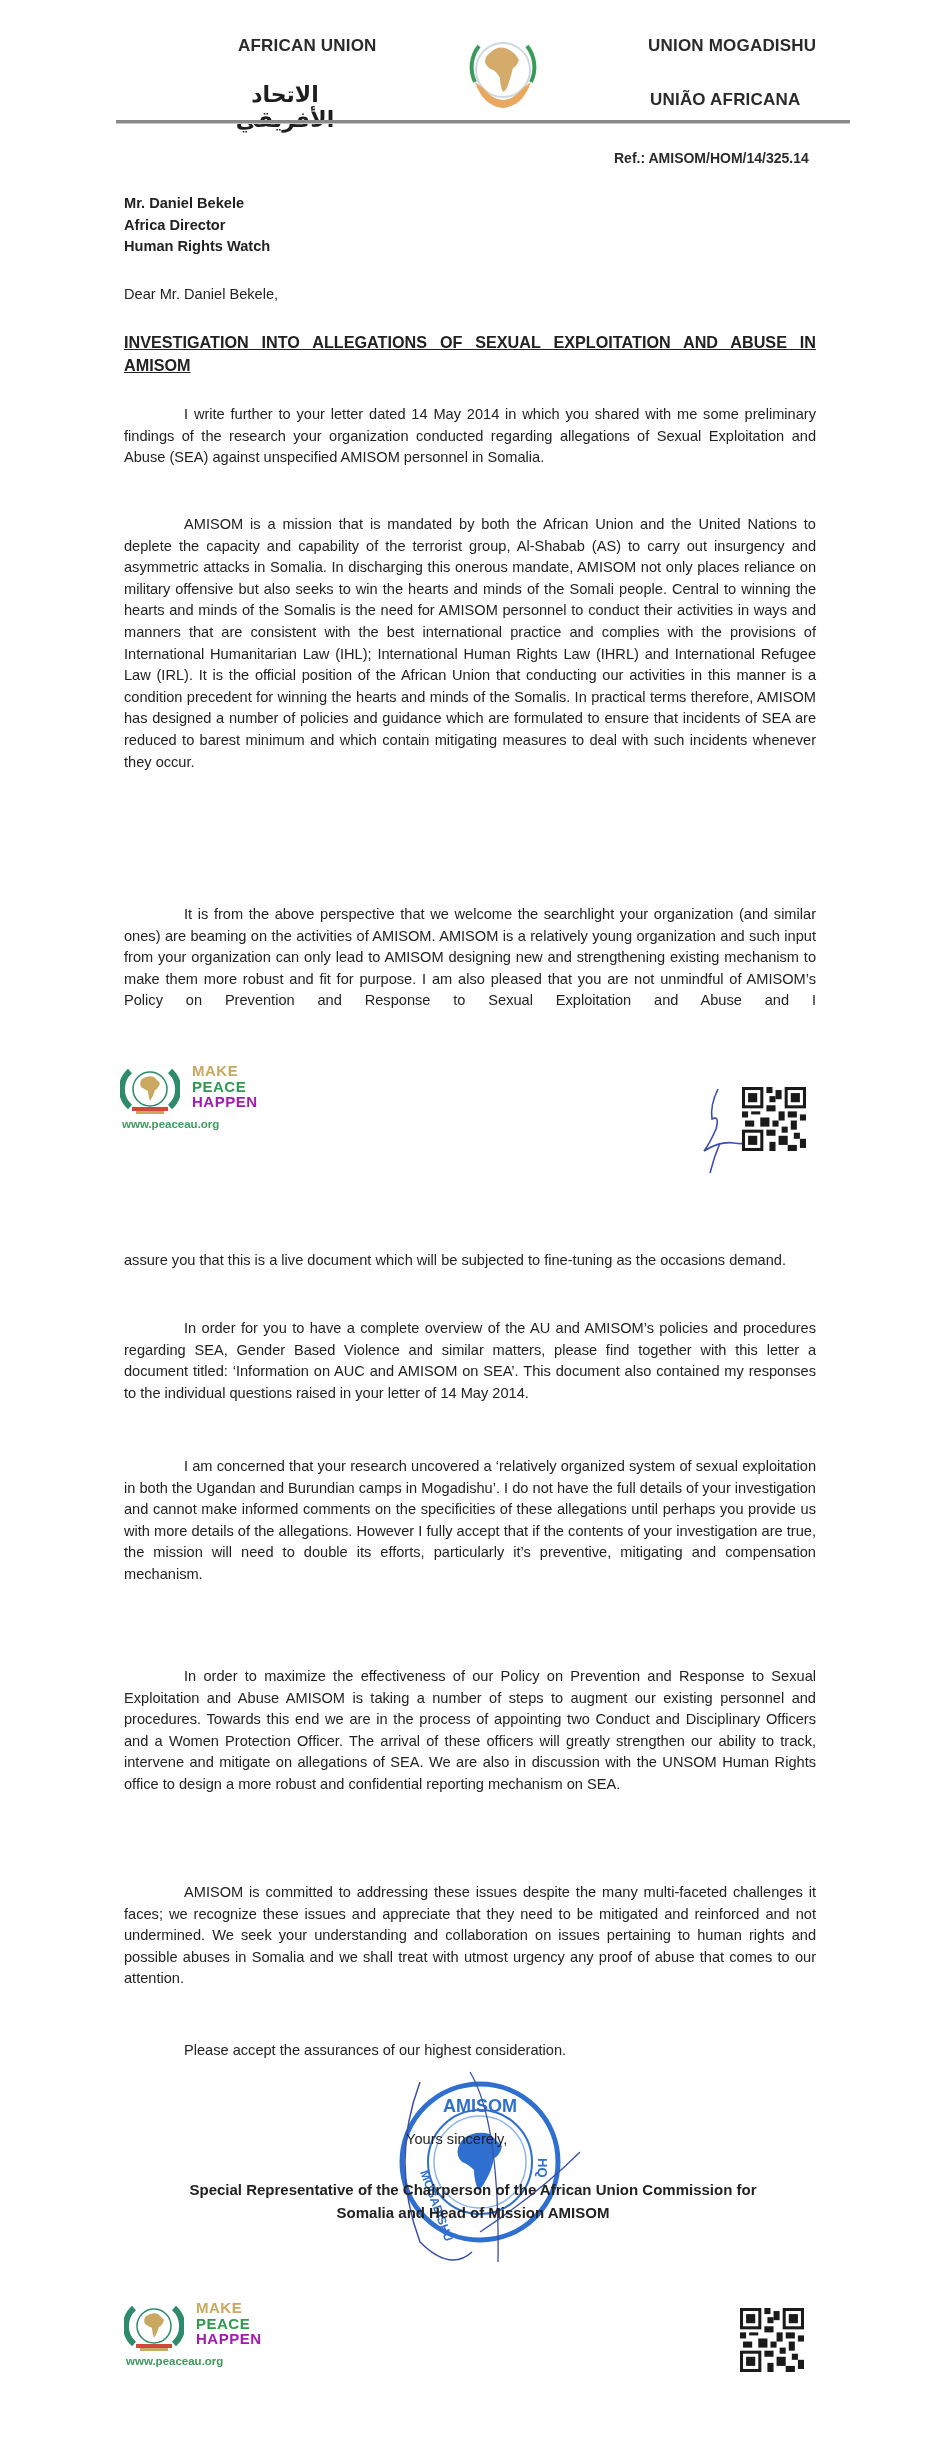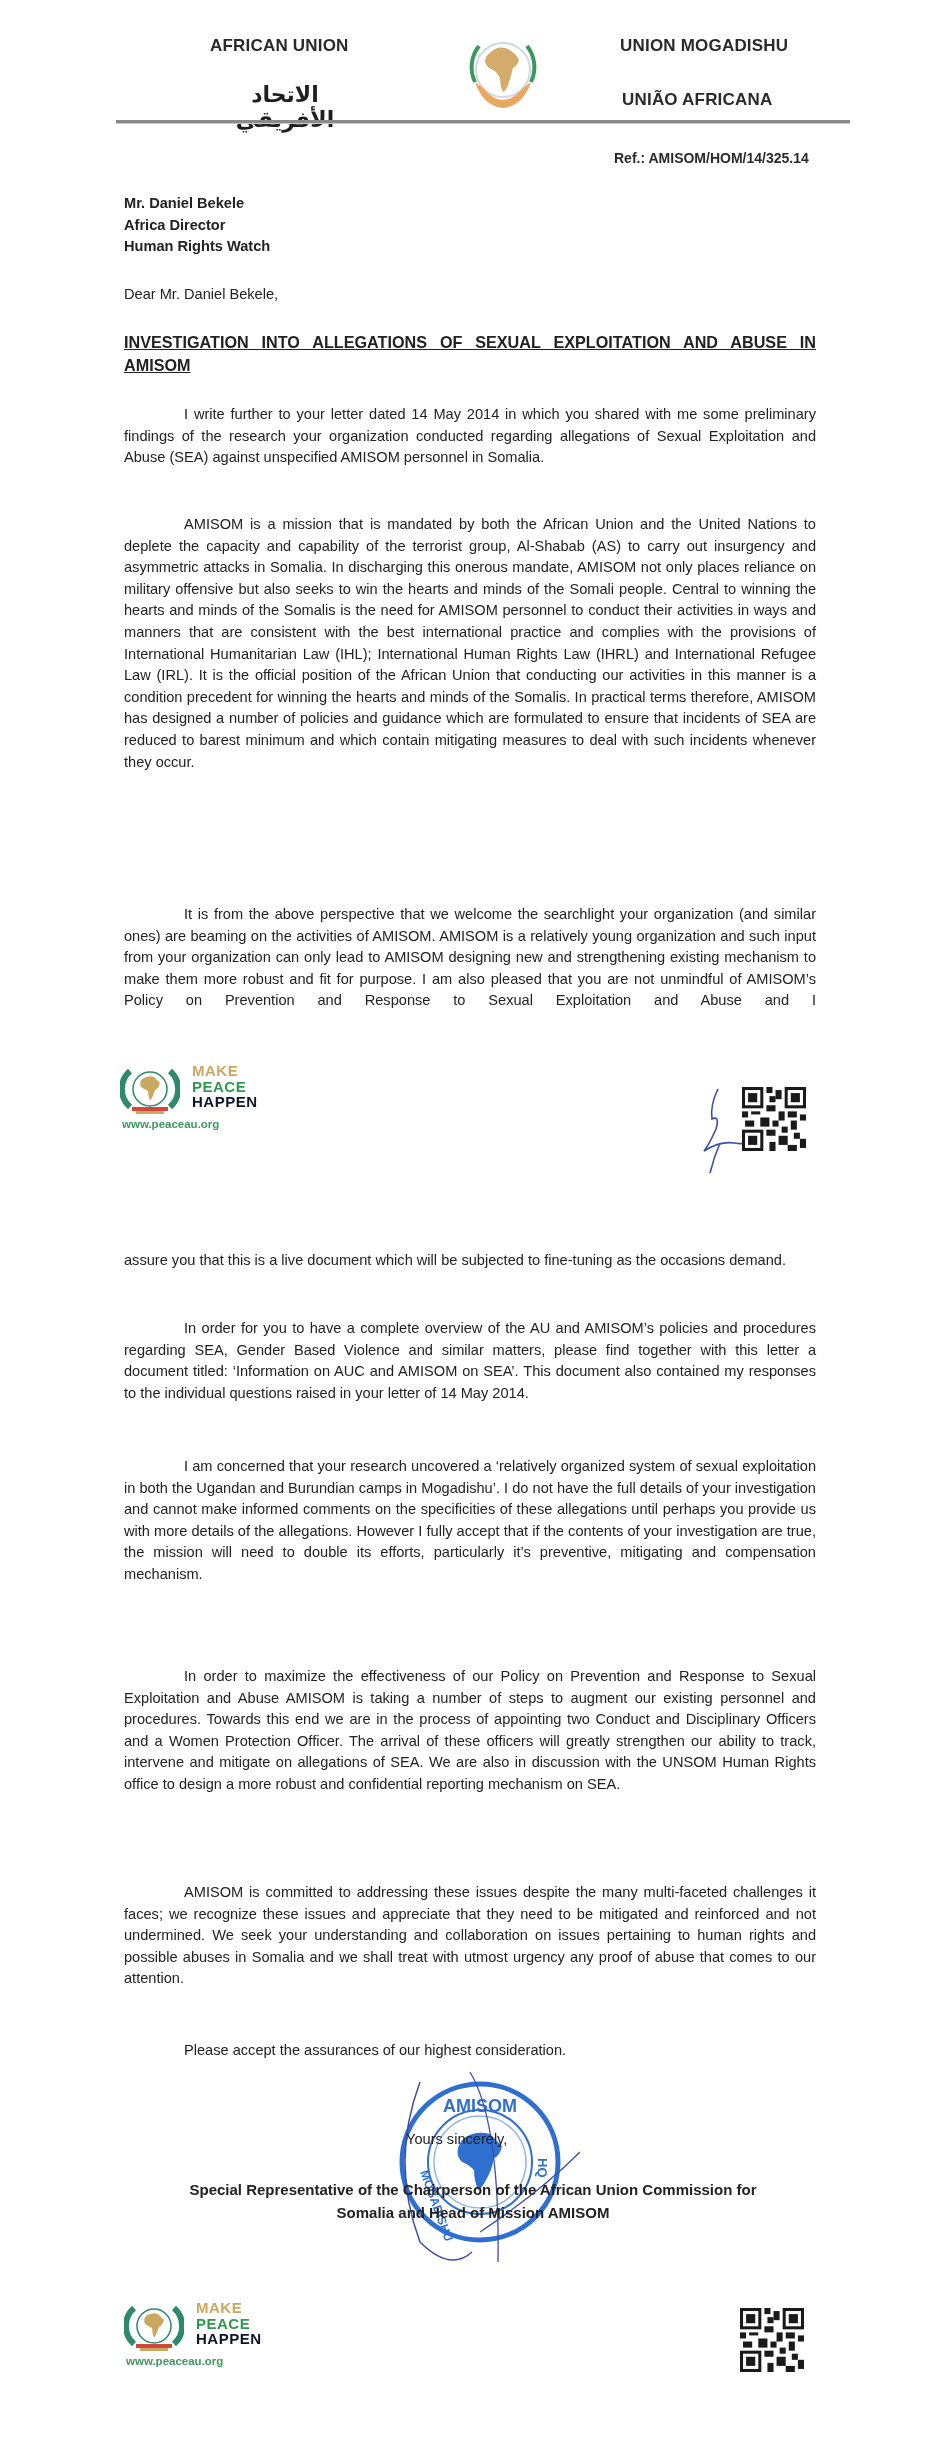--- a/index.html
+++ b/index.html
@@ -1,33 +1,33 @@
 <!DOCTYPE html>
 <html><head>
 <meta charset="utf-8">
 <style>
   html, body { margin:0; padding:0; background:#ffffff; }
   body { width:946px; height:2438px; position:relative; overflow:hidden;
          font-family:"Liberation Sans", "DejaVu Sans", sans-serif; color:#1e1e1e; }
   .abs { position:absolute; }
-  .hdr { font-weight:bold; font-size:17px; color:#2a2a2a; letter-spacing:0.2px; }
+  .hdr { font-weight:bold; font-size:17px; color:#2a2a2a; letter-spacing:0.2px;margin-left:28px; }
   .arabic { font-family:"DejaVu Sans", sans-serif; font-weight:bold; font-size:22px; direction:rtl; }
   .rule { position:absolute; left:116px; top:120px; width:734px; height:3px; background:#8a8a8a; border-bottom:1px solid #c8c8c8; }
   .ref { font-weight:bold; font-size:14px; color:#2a2a2a; }
   .body-text { font-family:"Liberation Sans", sans-serif; font-size:14.6px; line-height:21.6px; color:#222; text-align:justify; }
   .para { position:absolute; left:124px; width:692px; }
   .indent { text-indent:60px; }
   .addr { position:absolute; left:124px; top:193px; font-weight:bold; font-size:14.6px; line-height:21.5px; color:#222; }
   .addr div { white-space:nowrap; }
   .title { position:absolute; left:124px; top:331px; width:692px; font-weight:bold; font-size:16.2px; line-height:23px;
            text-decoration:underline; text-align:justify; text-align-last:left; color:#222; }
   .sig-block { position:absolute; left:100px; width:746px; text-align:center; font-weight:bold; font-size:15px; line-height:23px; color:#222; }
   .logo-mpp { position:absolute; width:130px; height:74px; }
   .mpp-text { position:absolute; left:72px; top:0; font-weight:bold; font-size:15px; line-height:15.5px; letter-spacing:0.5px; }
-  .mpp-make { color:#c9a860; } .mpp-peace { color:#2f9a4e; } .mpp-happen { color:#0f172a; }
+  .mpp-make { color:#c9a860; } .mpp-peace { color:#2f9a4e; } .mpp-happen { color:#a21caf; }
   .mpp-url { position:absolute; left:2px; top:55px; font-size:11.5px; font-weight:bold; color:#3e9a5e; white-space:nowrap; }
   .qr { position:absolute; width:64px; height:64px; }
 </style>
 </head>
 <body>
 
 <div class="abs hdr" style="left:210px; top:36px;">AFRICAN UNION</div>
 <div class="abs arabic" style="left:215px; top:82px; width:140px; text-align:center;">الاتحاد الأفريقي</div>
 <div class="abs hdr" style="left:620px; top:36px;">UNION MOGADISHU</div>
 <div class="abs hdr" style="left:622px; top:90px;">UNIÃO AFRICANA</div>

